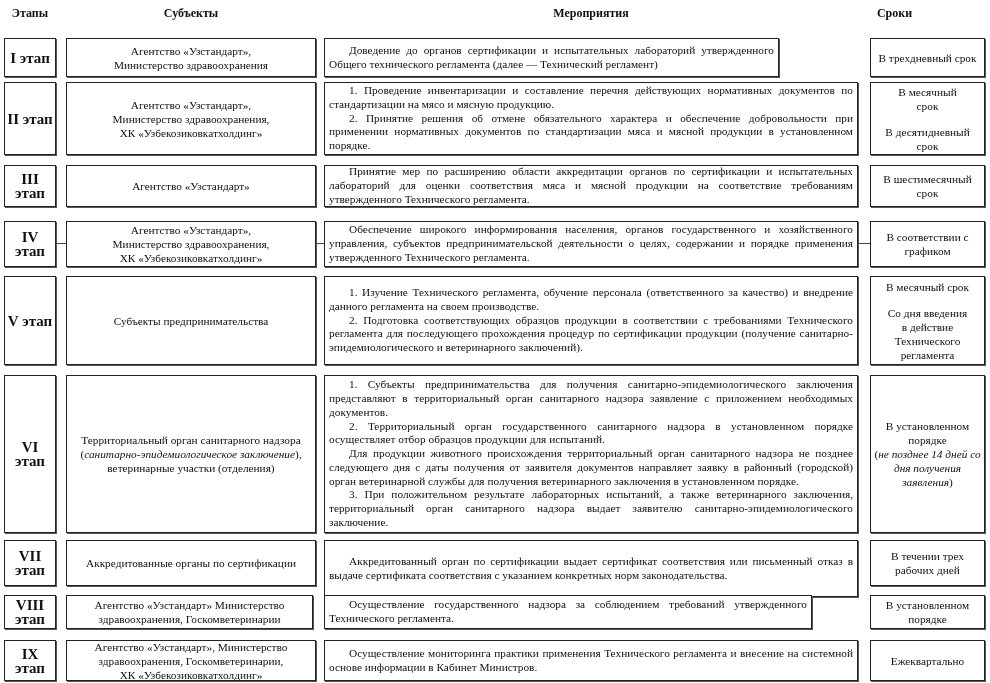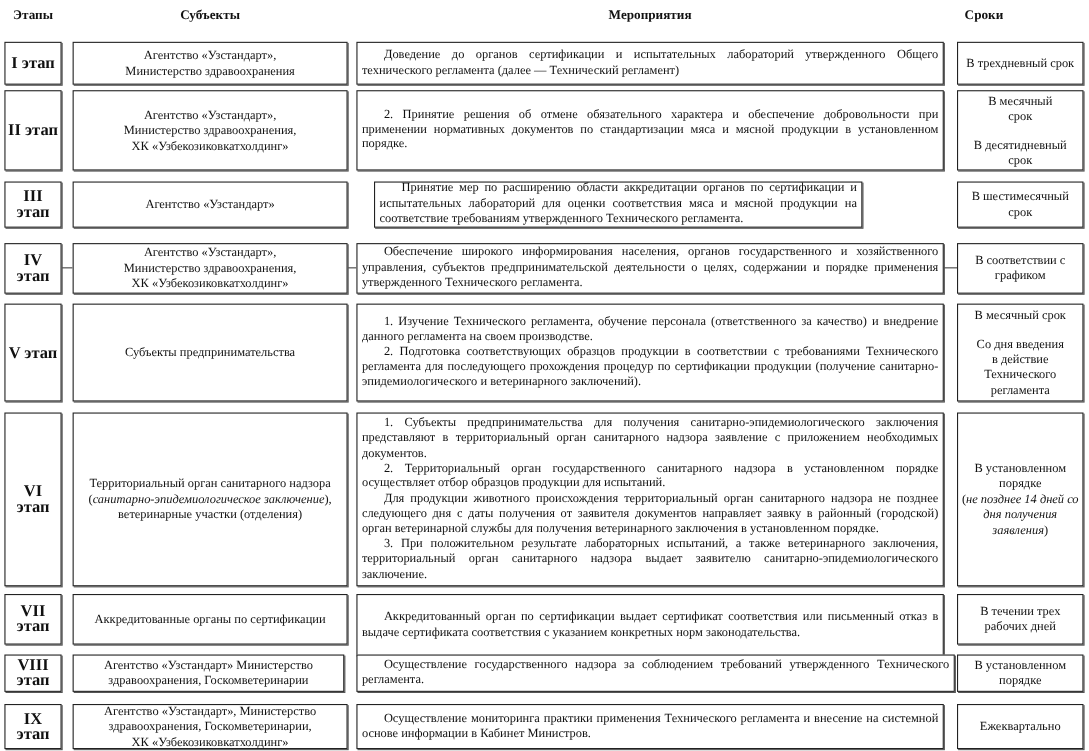--- a/index.html
+++ b/index.html
@@ -29,57 +29,58 @@
 
 <div class="box stage" style="left:4px;top:38px;width:52px;height:39px;">
     <span>I этап</span>
   </div>
 <div class="box subj" style="left:66px;top:38px;width:250px;height:39px;">
     <div>
       <div>Агентство «Узстандарт»,</div>
       <div>Министерство здравоохранения</div>
     </div>
   </div>
-<div class="box meas" style="left:324px;top:38px;width:534px;height:39px;">
+<div class="box meas" style="left:324px;top:38px;width:455px;height:39px;">
     <div class="inner">
       <p>Доведение до органов сертификации и испытательных лабораторий утвержденного Общего технического регламента (далее — Технический регламент)</p>
     </div>
   </div>
 <div class="box term" style="left:870px;top:38px;width:115px;height:39px;">
     <p>В трехдневный срок</p>
   </div>
 
 <div class="box stage" style="left:4px;top:82px;width:52px;height:73px;">
     <span>II этап</span>
   </div>
 <div class="box subj" style="left:66px;top:82px;width:250px;height:73px;">
     <div>
       <div>Агентство «Узстандарт»,</div>
       <div>Министерство здравоохранения,</div>
       <div>ХК «Узбекозиковкатхолдинг»</div>
     </div>
   </div>
 <div class="box meas" style="left:324px;top:82px;width:534px;height:73px;">
     <div class="inner">
+      <p>1. Проведение инвентаризации и составление перечня действующих нормативных документов по стандартизации на мясо и мясную продукцию.</p>
       <p>2. Принятие решения об отмене обязательного характера и обеспечение добровольности при применении нормативных документов по стандартизации мяса и мясной продукции в установленном порядке.</p>
     </div>
   </div>
 <div class="box term" style="left:870px;top:82px;width:115px;height:73px;">
     <p style="padding:0 18px;">В месячный срок</p>
     <div class="gap"></div>
     <p>В десятидневный срок</p>
   </div>
 
 <div class="box stage" style="left:4px;top:165px;width:52px;height:42px;">
     <span>III этап</span>
   </div>
 <div class="box subj" style="left:66px;top:165px;width:250px;height:42px;">
     <div>Агентство «Узстандарт»</div>
   </div>
-<div class="box meas" style="left:340px;top:165px;width:444px;height:42px;">
+<div class="box meas" style="left:324px;top:165px;width:534px;height:42px;">
     <div class="inner">
       <p>Принятие мер по расширению области аккредитации органов по сертификации и испытательных лабораторий для оценки соответствия мяса и мясной продукции на соответствие требованиям утвержденного Технического регламента.</p>
     </div>
   </div>
 <div class="box term" style="left:870px;top:165px;width:115px;height:42px;">
     <p style="padding:0 8px;">В шестимесячный срок</p>
   </div>
 
 <div class="conn" style="left:56px;top:243px;width:10px;"></div>
 <div class="conn" style="left:316px;top:243px;width:8px;"></div>
@@ -163,21 +164,21 @@
 
 <div class="box stage" style="left:4px;top:595px;width:52px;height:34px;">
     <span style="display:block;width:30px;">VIII этап</span>
   </div>
 <div class="box subj" style="left:66px;top:595px;width:247px;height:34px;">
     <div>
       <div>Агентство «Узстандарт» Министерство</div>
       <div>здравоохранения, Госкомветеринарии</div>
     </div>
   </div>
-<div class="box meas" style="left:324px;top:595px;width:544px;height:34px;">
+<div class="box meas" style="left:324px;top:595px;width:488px;height:34px;">
     <div class="inner">
       <p>Осуществление государственного надзора за соблюдением требований утвержденного Технического регламента.</p>
     </div>
   </div>
 <div class="box term" style="left:870px;top:595px;width:115px;height:34px;">
     <p style="padding:0 6px;">В установленном порядке</p>
   </div>
 
 <div class="box stage" style="left:4px;top:640px;width:52px;height:41px;">
     <span>IX этап</span>

